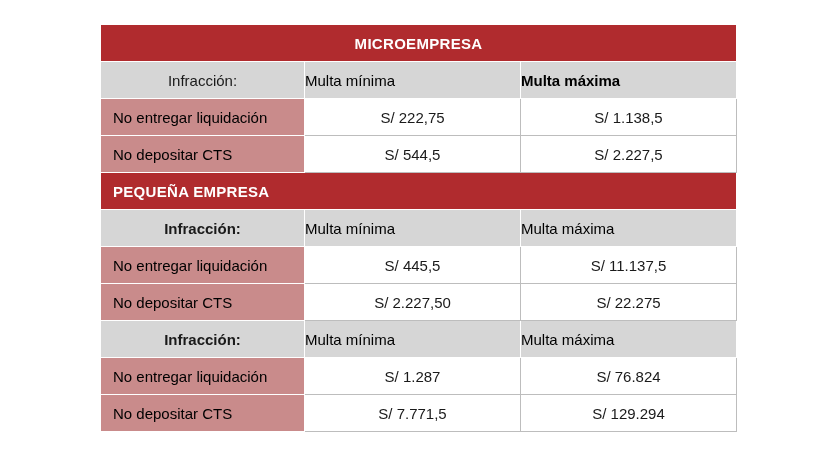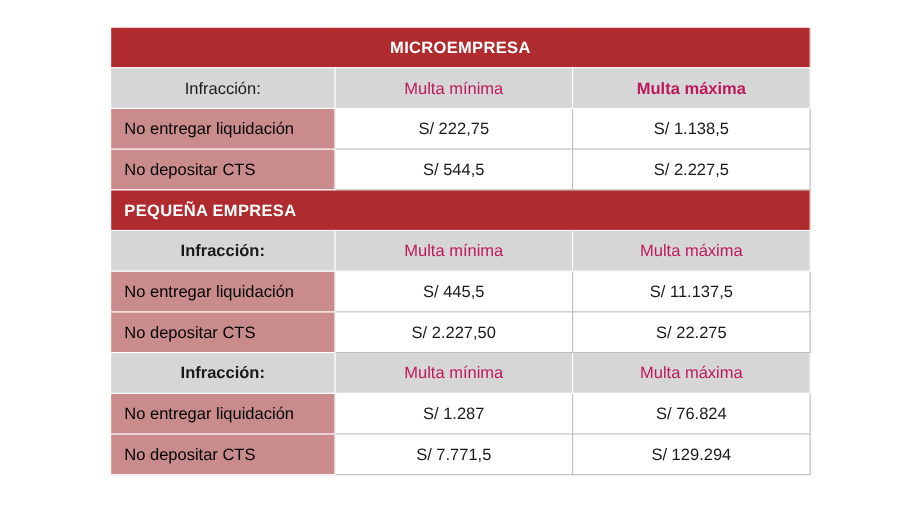--- a/index.html
+++ b/index.html
@@ -50,22 +50,21 @@
   }
   .banner-left {
     text-align: left;
     padding-left: 12px !important;
     font-size: 13px;
   }
 
   
   .hdr {
     background: #d6d6d6;
-    text-align: center;
-    color: #be185d;
+    color: #000000;
   }
   .hdr-left {
     background: #d6d6d6;
     text-align: center;
     color: #1a1a1a;
   }
   .hdr.bold, .hdr-left.bold {
     font-weight: bold;
   }
 

